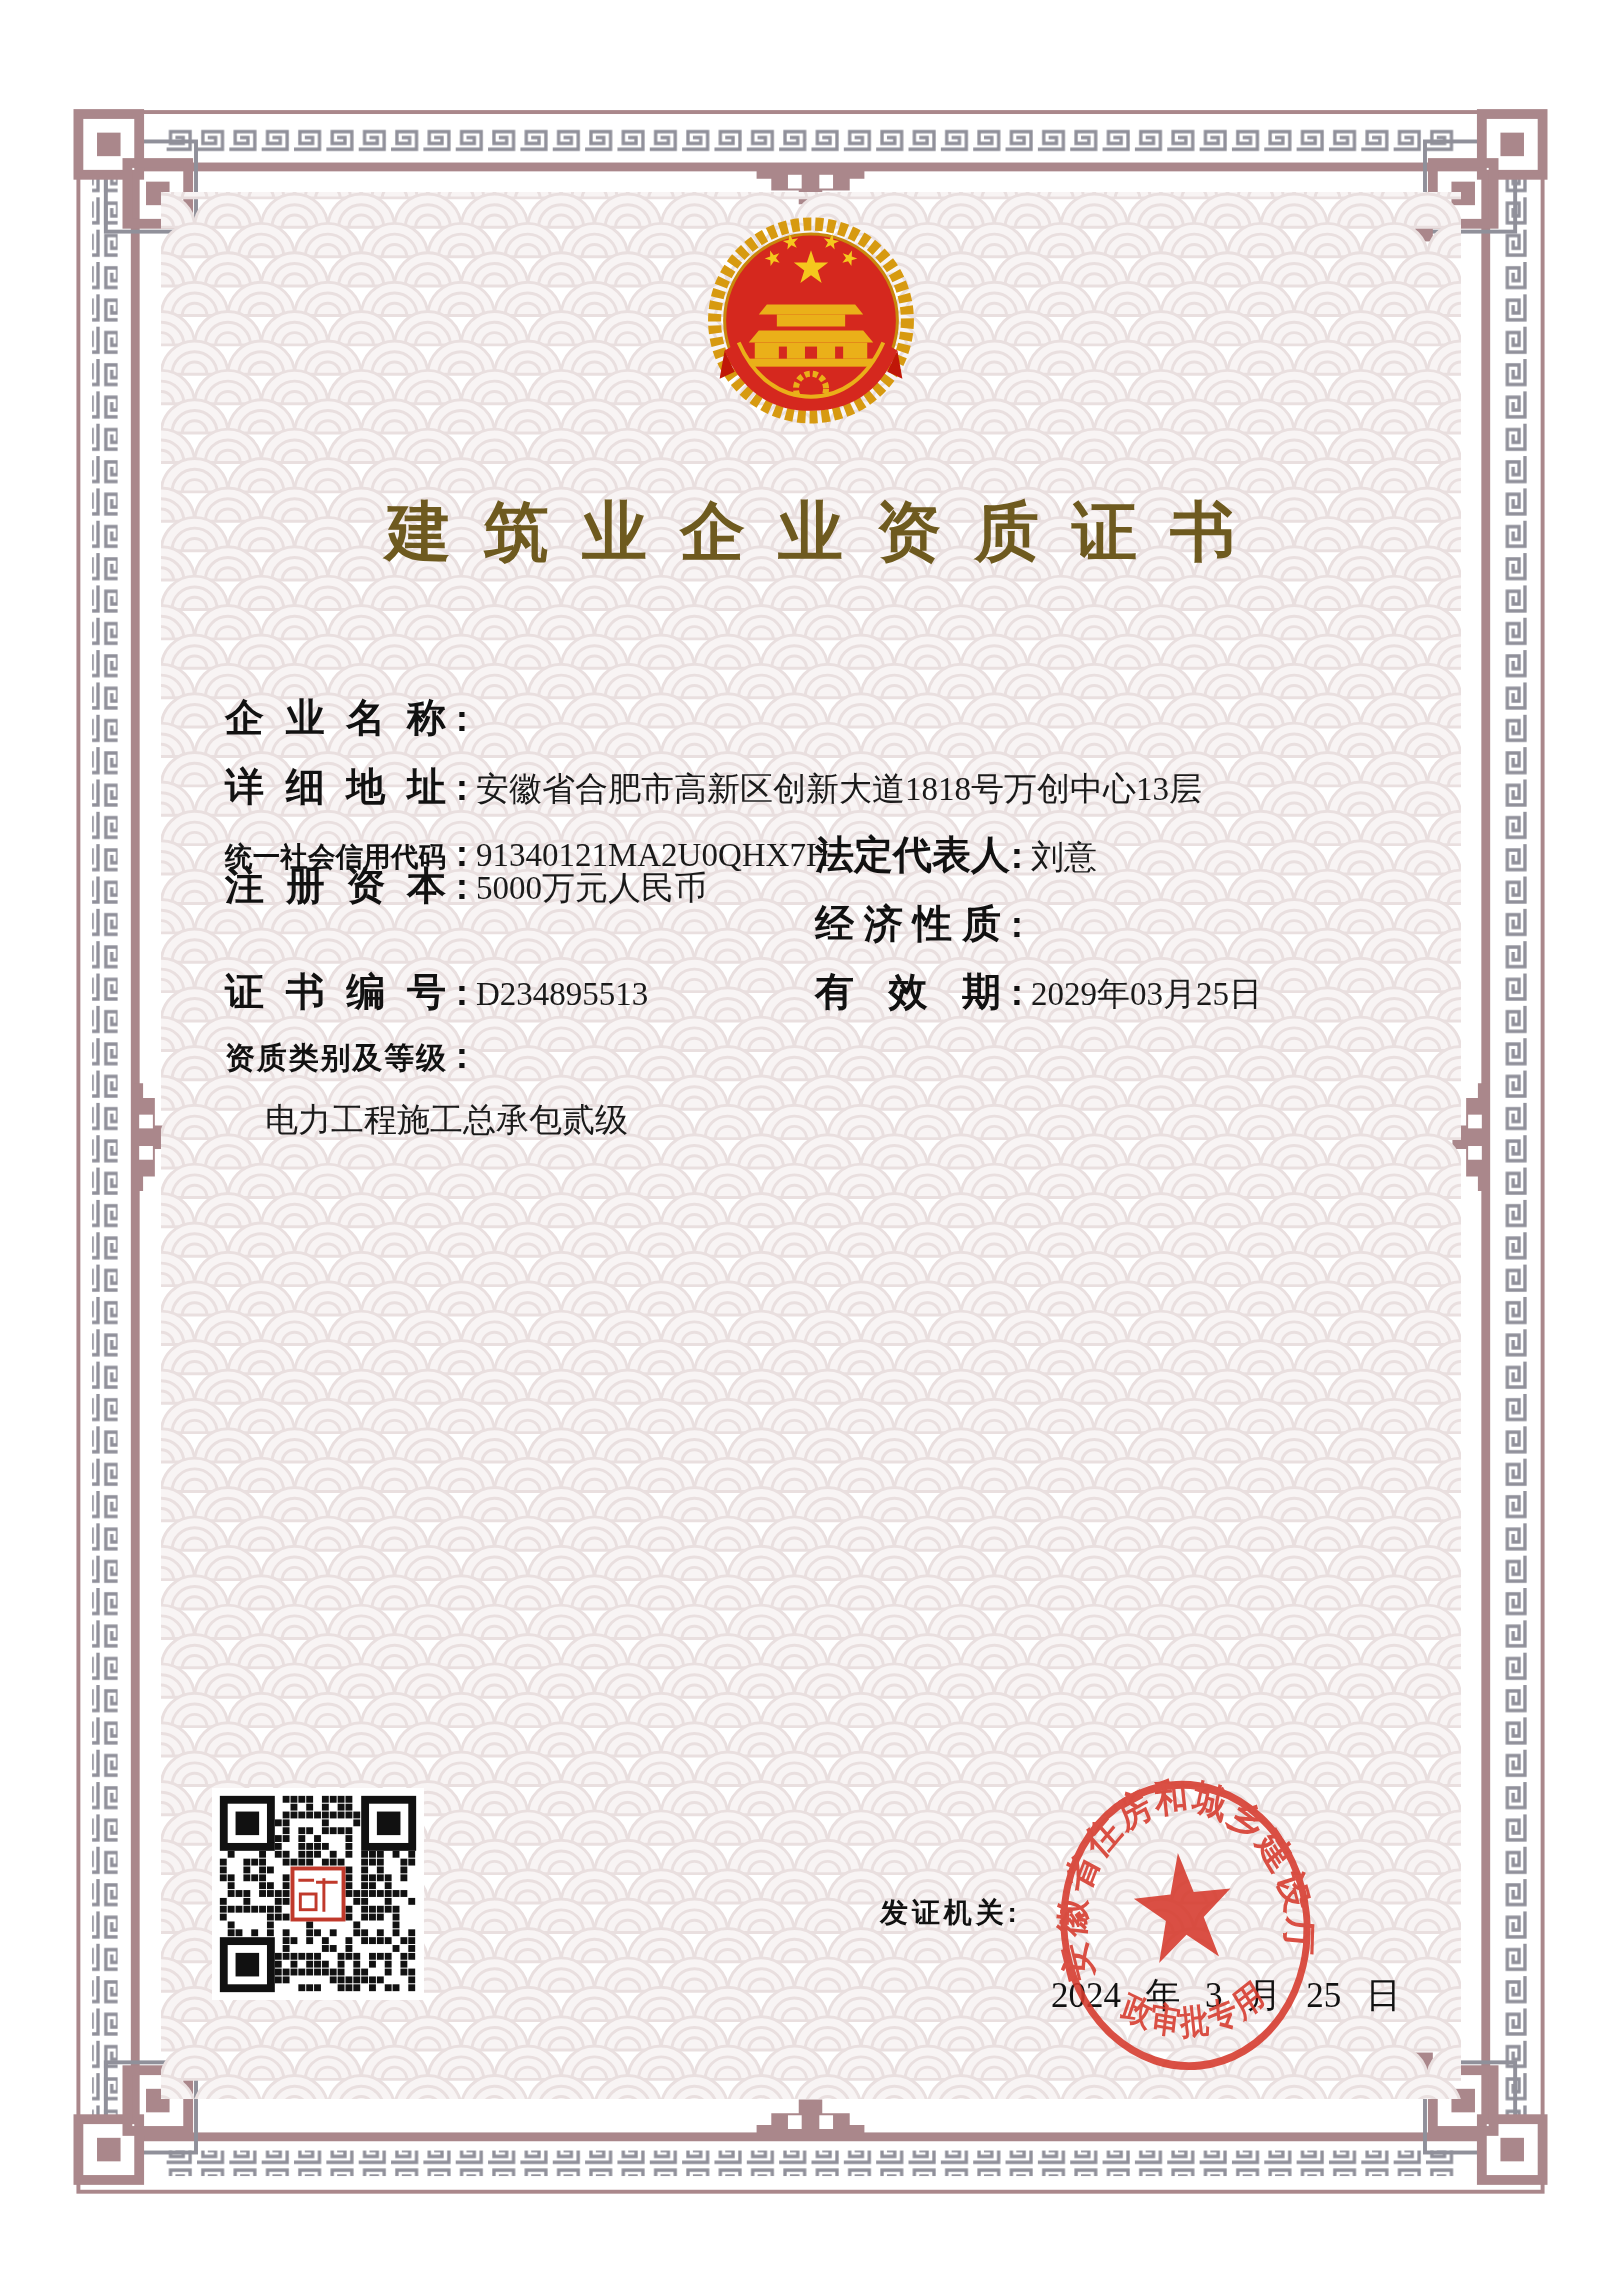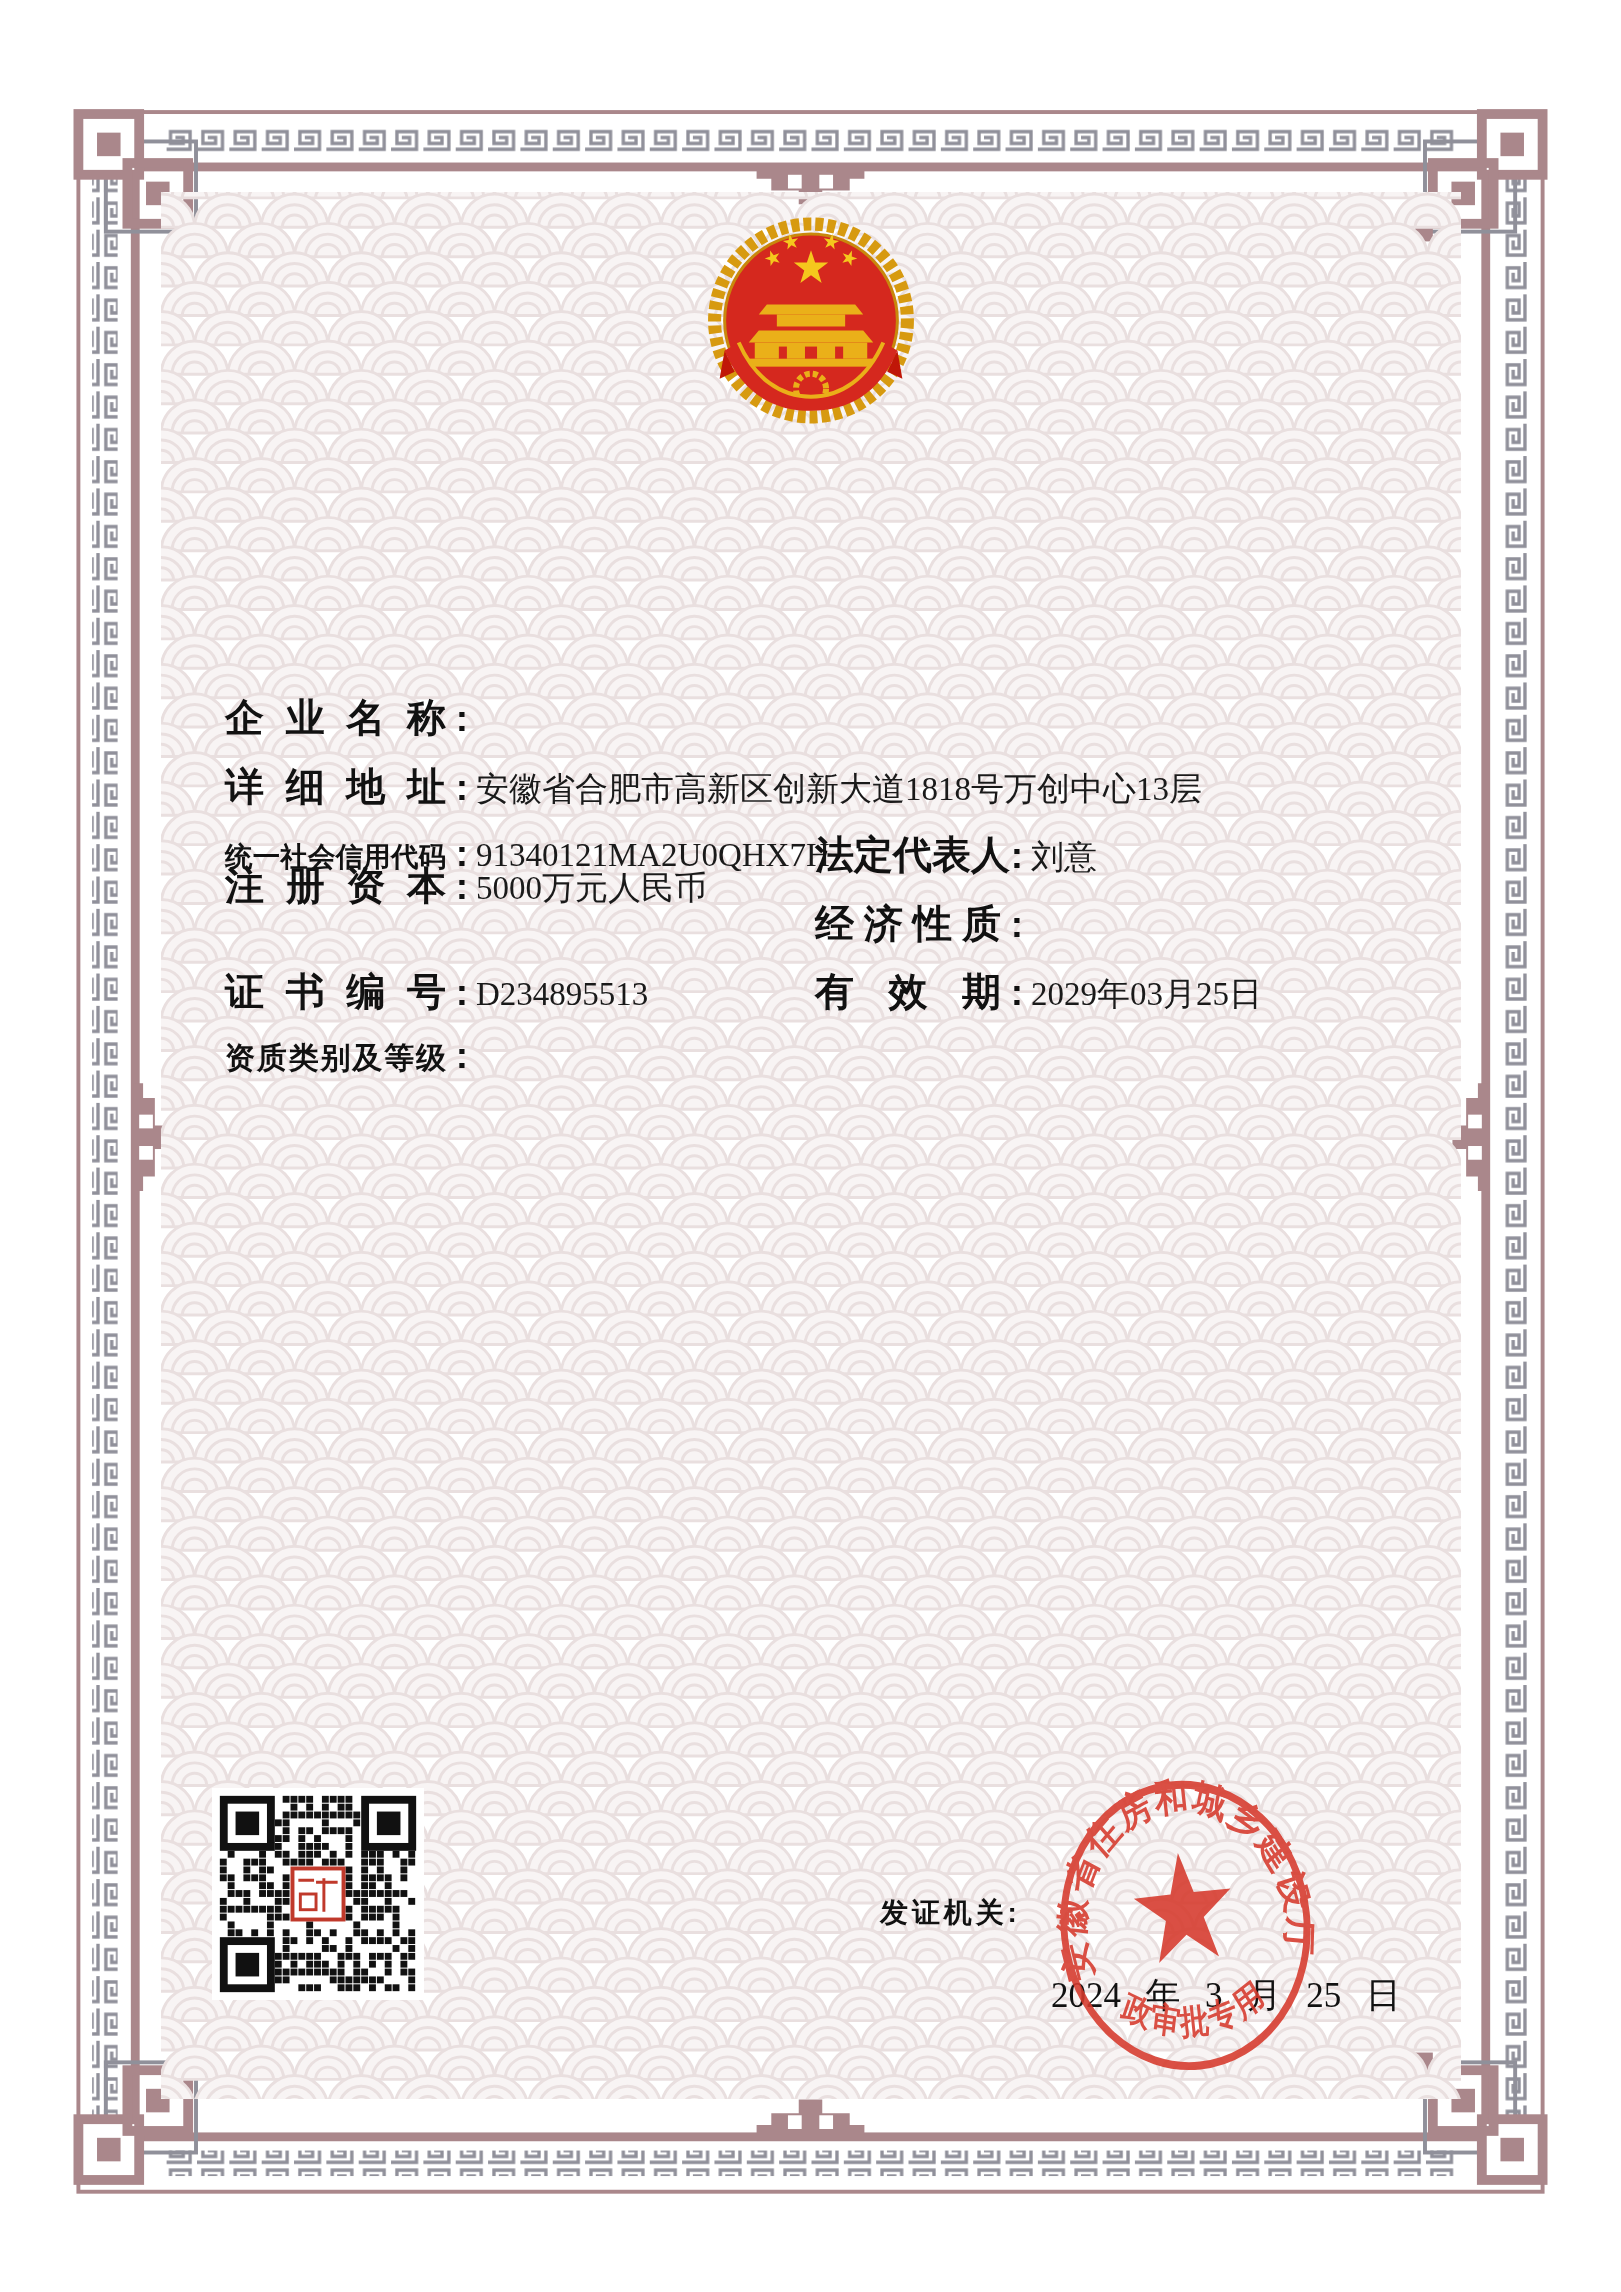--- a/index.html
+++ b/index.html
@@ -1472,20 +1472,21 @@
     <rect x="104" y="134" width="12" height="12" fill="#d5281e"></rect>
     <rect x="78" y="134" width="8" height="12" fill="#d5281e"></rect>
     <rect x="134" y="134" width="8" height="12" fill="#d5281e"></rect>
     <circle cx="110" cy="176" r="15" fill="none" stroke="#eab019" stroke-width="6" stroke-dasharray="5 3"></circle>
     <path d="M24,138 C42,182 74,198 110,198 C146,198 178,182 196,138 L182,130 C166,166 140,184 110,184 C80,184 54,166 38,130 Z" fill="#d5281e"></path>
     <path d="M38,130 C54,166 80,184 110,184 C140,184 166,166 182,130" fill="none" stroke="#eab019" stroke-width="4"></path>
     <path d="M24,138 l-5,28 15,-7 z" fill="#c01708"></path>
     <path d="M196,138 l5,28 -15,-7 z" fill="#c01708"></path>
   </svg>
 
+  <div class="abs title">建筑业企业资质证书</div>
 
   <div class="field" style="left:225px;top:696px">
     <span class="lab w225">企业名称</span>
     <span class="colon">:</span>
   </div>
 
   <div class="field" style="left:225px;top:765px">
     <span class="lab w225">详细地址</span>
     <span class="colon">:</span>
     <span class="val">安徽省合肥市高新区创新大道1818号万创中心13层</span>
@@ -1524,20 +1525,21 @@
     <span class="lab w190">有效期</span>
     <span class="colon">:</span>
     <span class="val">2029年03月25日</span>
   </div>
 
   <div class="field" style="left:225px;top:1035px">
     <span class="lab w225 s31">资质类别及等级</span>
     <span class="colon">:</span>
   </div>
 
+  <div class="abs qualline">电力工程施工总承包贰级</div>
 
   <div class="abs qrbox">
     <svg id="qr" width="212" height="212" viewBox="0 0 216 216">
         <rect width="216" height="216" fill="#fff"></rect>
         <rect x="72" y="8" width="7" height="7" fill="#111"></rect>
         <rect x="80" y="8" width="7" height="7" fill="#111"></rect>
         <rect x="88" y="8" width="7" height="7" fill="#111"></rect>
         <rect x="96" y="8" width="7" height="7" fill="#111"></rect>
         <rect x="112" y="8" width="7" height="7" fill="#111"></rect>
         <rect x="120" y="8" width="7" height="7" fill="#111"></rect>

